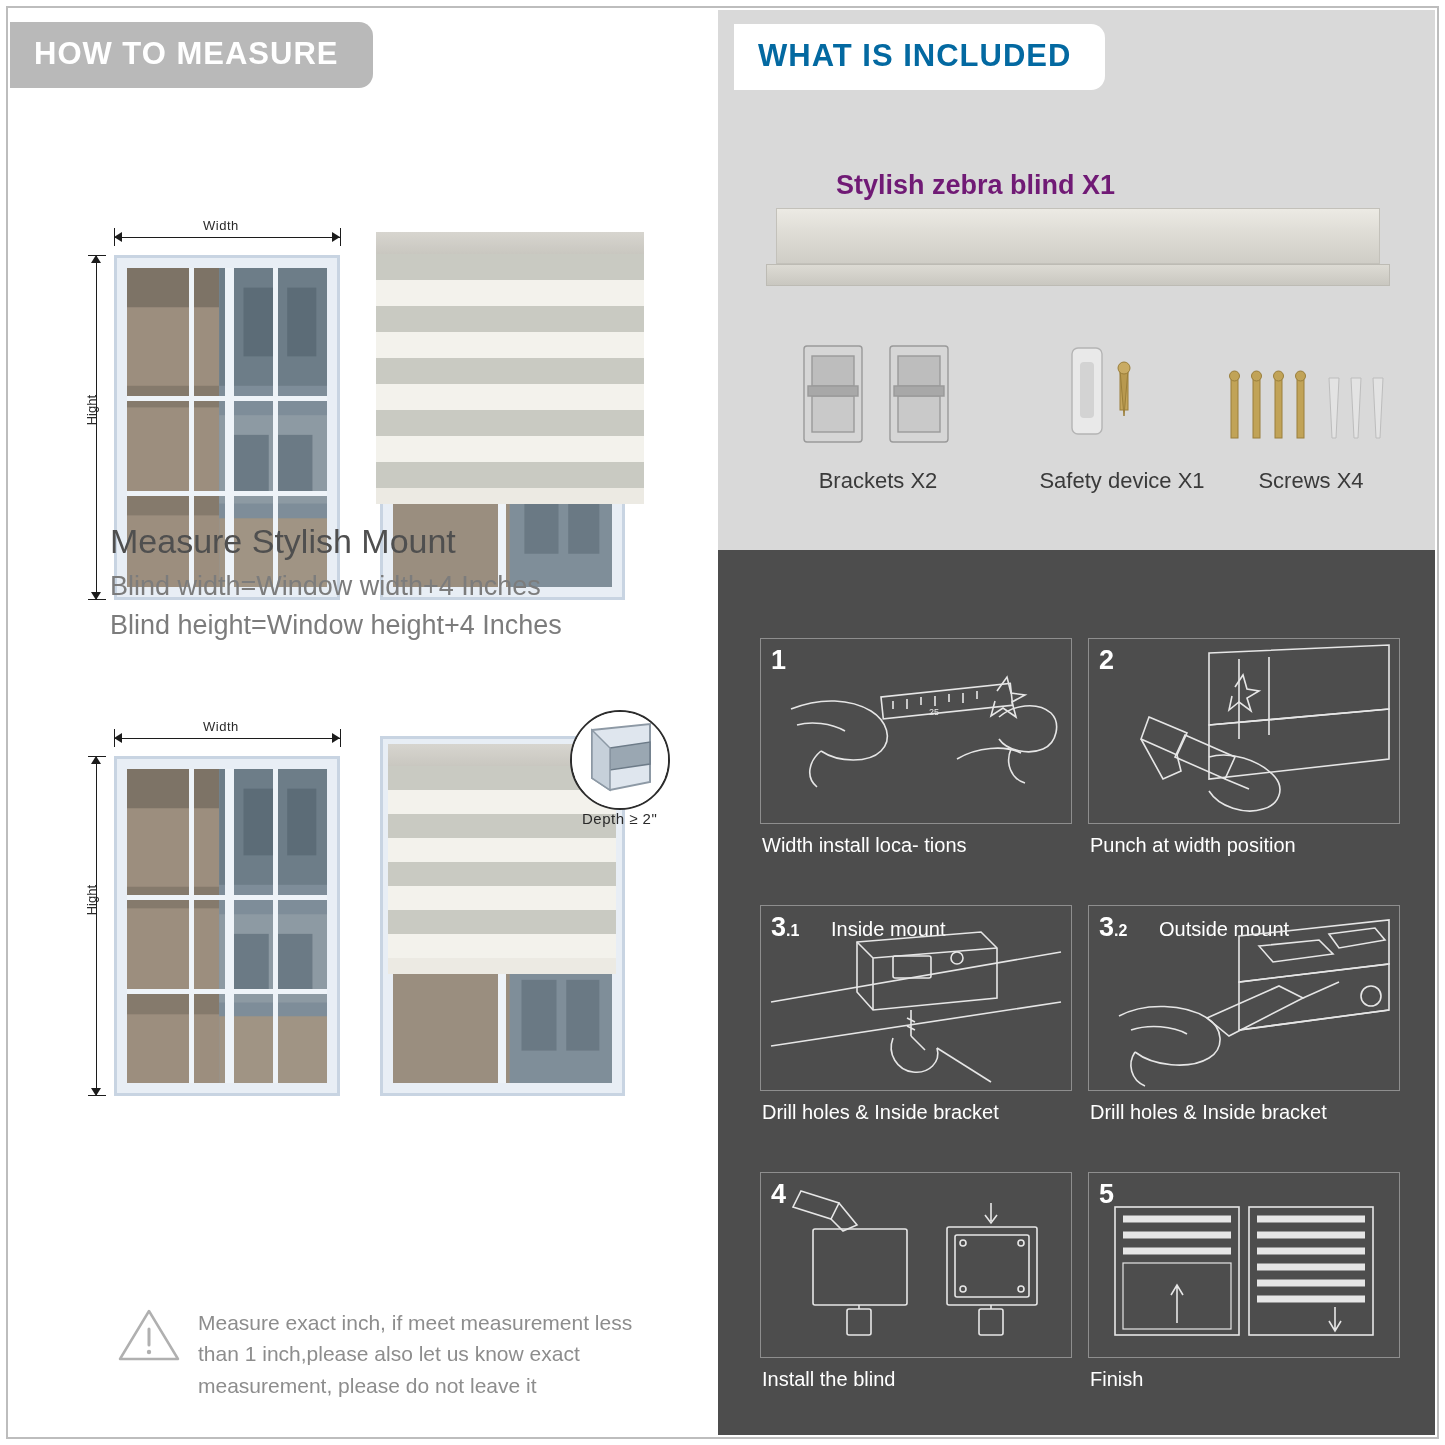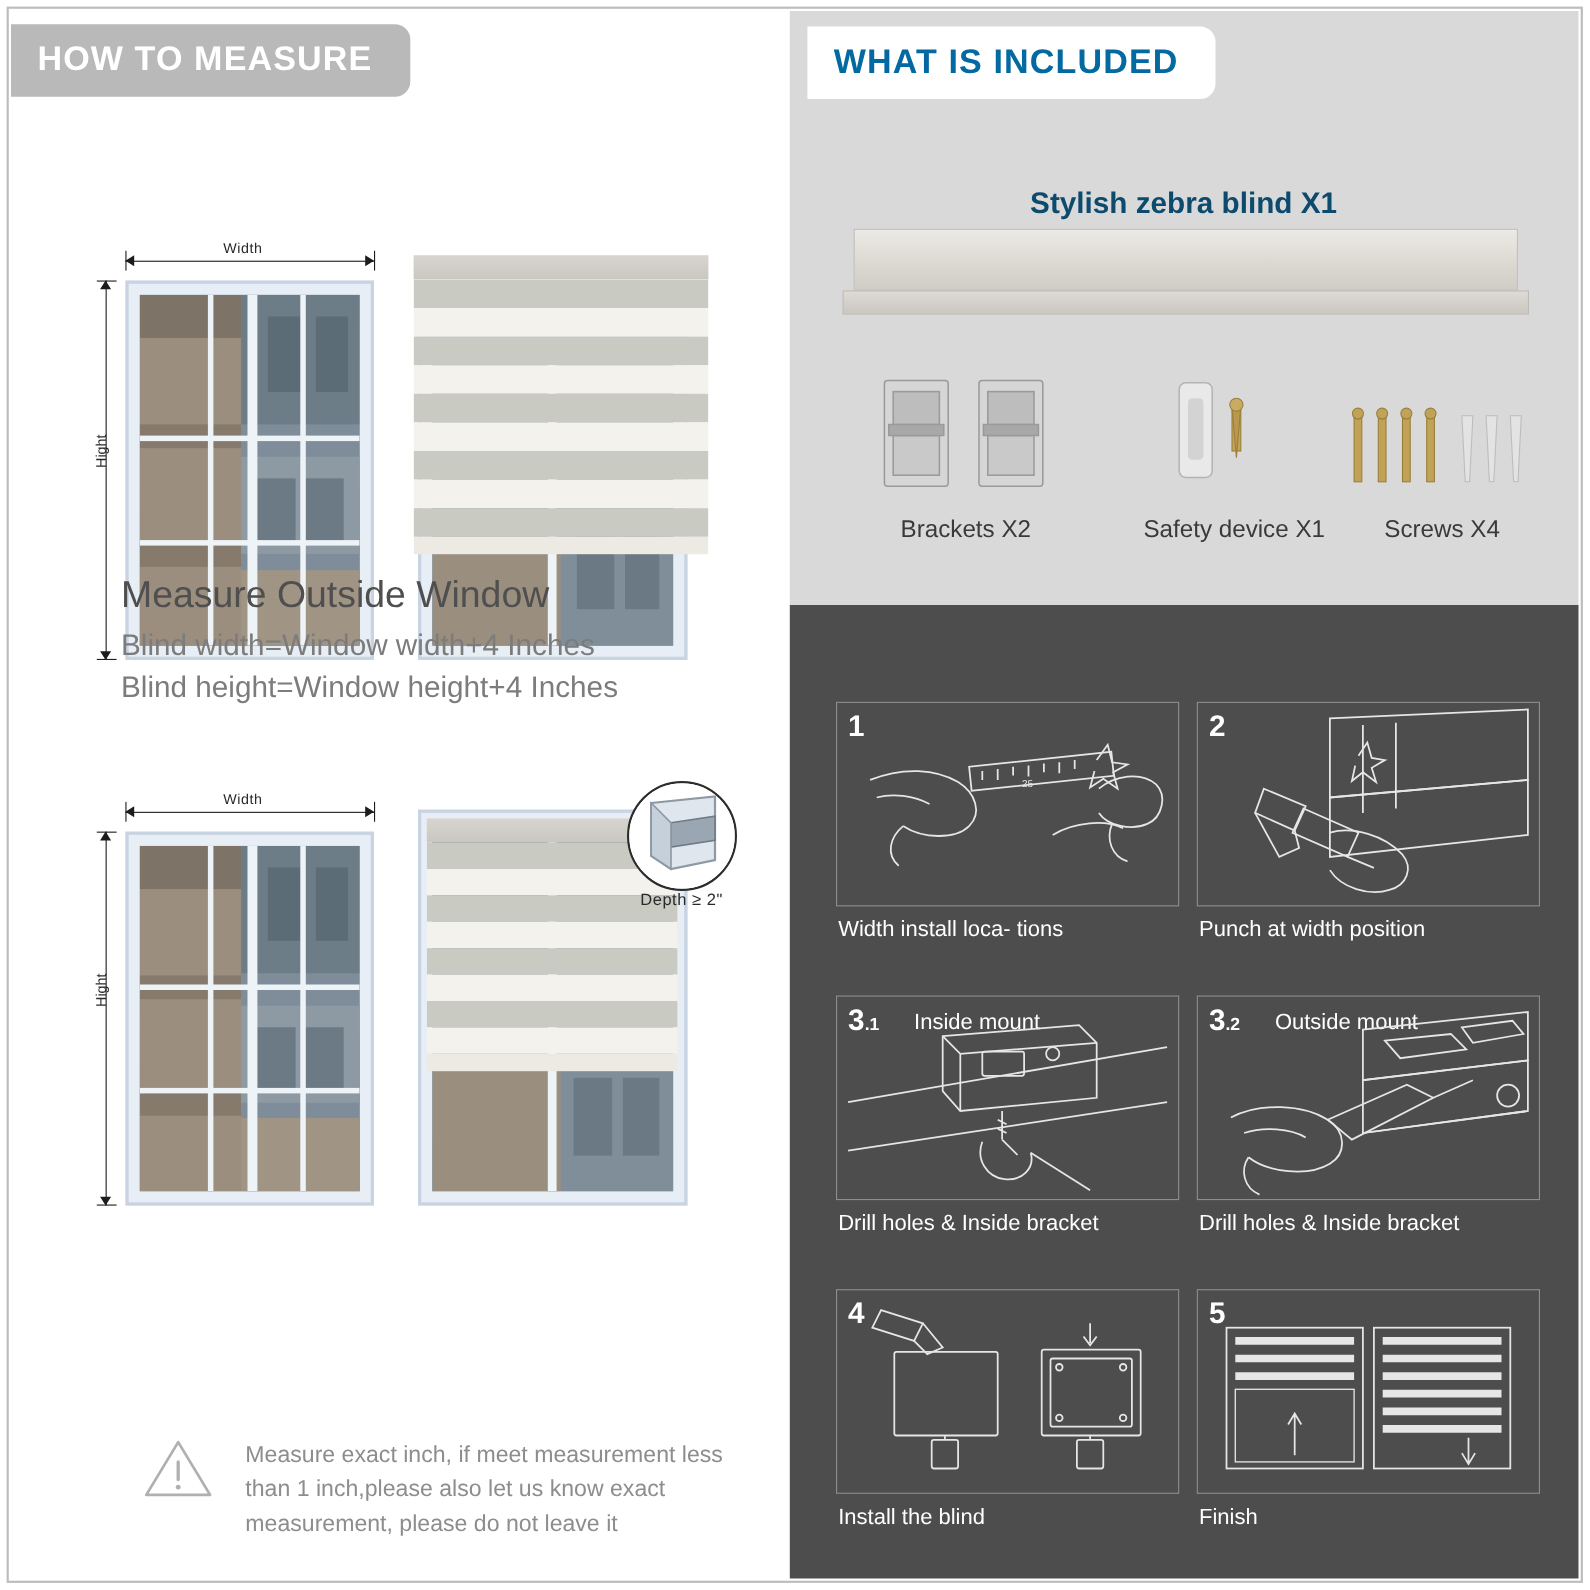--- a/index.html
+++ b/index.html
@@ -52,32 +52,32 @@
   .stripes .s{position:absolute;left:0;right:0;}
 
   
   .harrow{position:absolute;height:1px;background:#1c1c1c;}
   .varrow{position:absolute;width:1px;background:#1c1c1c;}
   .tick{position:absolute;background:#1c1c1c;}
   .ah{position:absolute;width:0;height:0;border-top:5px solid transparent;border-bottom:5px solid transparent;}
   .av{position:absolute;width:0;height:0;border-left:5px solid transparent;border-right:5px solid transparent;}
 
   
-  .warn{position:absolute;left:121px;bottom:34px;display:flex;gap:30px;align-items:flex-start;}
+  .warn{position:absolute;left:108px;bottom:34px;display:flex;gap:18px;align-items:flex-start;}
   .warn-tri{width:62px;height:56px;position:relative;flex:none;}
   .warn-txt{font-size:21px;color:#8d8d8d;line-height:1.5;}
 
   
   .right-top{
     position:absolute;left:718px;top:10px;width:717px;height:540px;
     background:#d9d9d9;box-sizing:border-box;
   }
   .included-title{
-    position:absolute;left:118px;top:160px;width:480px;text-align:center;
-    font-size:27px;color:#0c4a6e;font-weight:bold;
+    position:absolute;left:118px;top:160px;width:480px;
+    font-size:27px;color:#701a75;font-weight:bold;
   }
   .rail{
     position:absolute;left:48px;top:198px;width:624px;height:84px;
   }
   .rail .top{position:absolute;left:10px;right:10px;top:0;height:56px;
     background:linear-gradient(180deg,#eceae4 0%,#dedcd5 45%,#cfcdc6 100%);border:1px solid #c3c1ba;box-sizing:border-box;}
   .rail .bottom{position:absolute;left:0;right:0;top:56px;height:22px;
     background:linear-gradient(180deg,#dddbd4,#c9c7c0);border:1px solid #bdbbb4;box-sizing:border-box;}
   .parts-label{position:absolute;font-size:22px;color:#3a3a3a;text-align:center;}
 
@@ -183,21 +183,21 @@
           <div class="s" style="top:130px;height:26px;background:#f3f2ec;"></div>
           <div class="s" style="top:156px;height:26px;background:#c9cac2;"></div>
           <div class="s" style="top:182px;height:26px;background:#f3f2ec;"></div>
           <div class="s" style="top:208px;height:26px;background:#c9cac2;"></div>
           <div class="s" style="top:234px;height:16px;background:#eceae3;"></div>
         </div>
       </div>
     </div>
 
     <div class="measure-block" style="position:absolute;left:100px;top:512px;width:580px;">
-      <div class="mtitle">Measure Outside Window</div>
+      <div class="mtitle">Measure Stylish Mount</div>
       <div class="mline">Blind width=Window width+4 Inches</div>
       <div class="mline">Blind height=Window height+4 Inches</div>
     </div>
 
     <div class="win-wrap" style="position:absolute;left:0;top:690px;width:698px;height:420px;">
 
       <div class="dim-label" style="position:absolute;left:193px;top:19px;">Width</div>
       <div class="harrow" style="left:104px;top:38px;width:226px;"></div>
       <div class="ah" style="left:104px;top:33px;border-right:8px solid #1c1c1c;"></div>
       <div class="ah" style="left:322px;top:33px;border-left:8px solid #1c1c1c;"></div>

